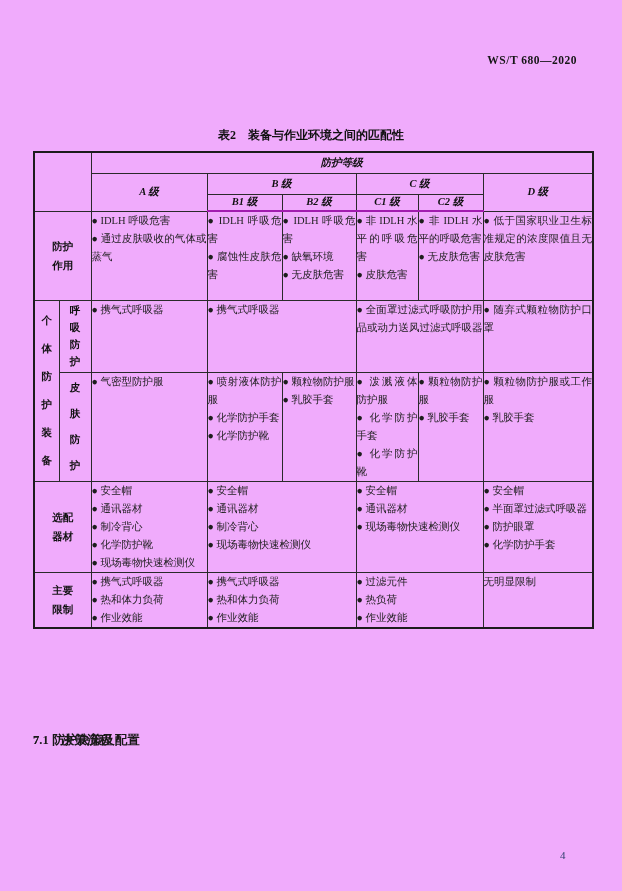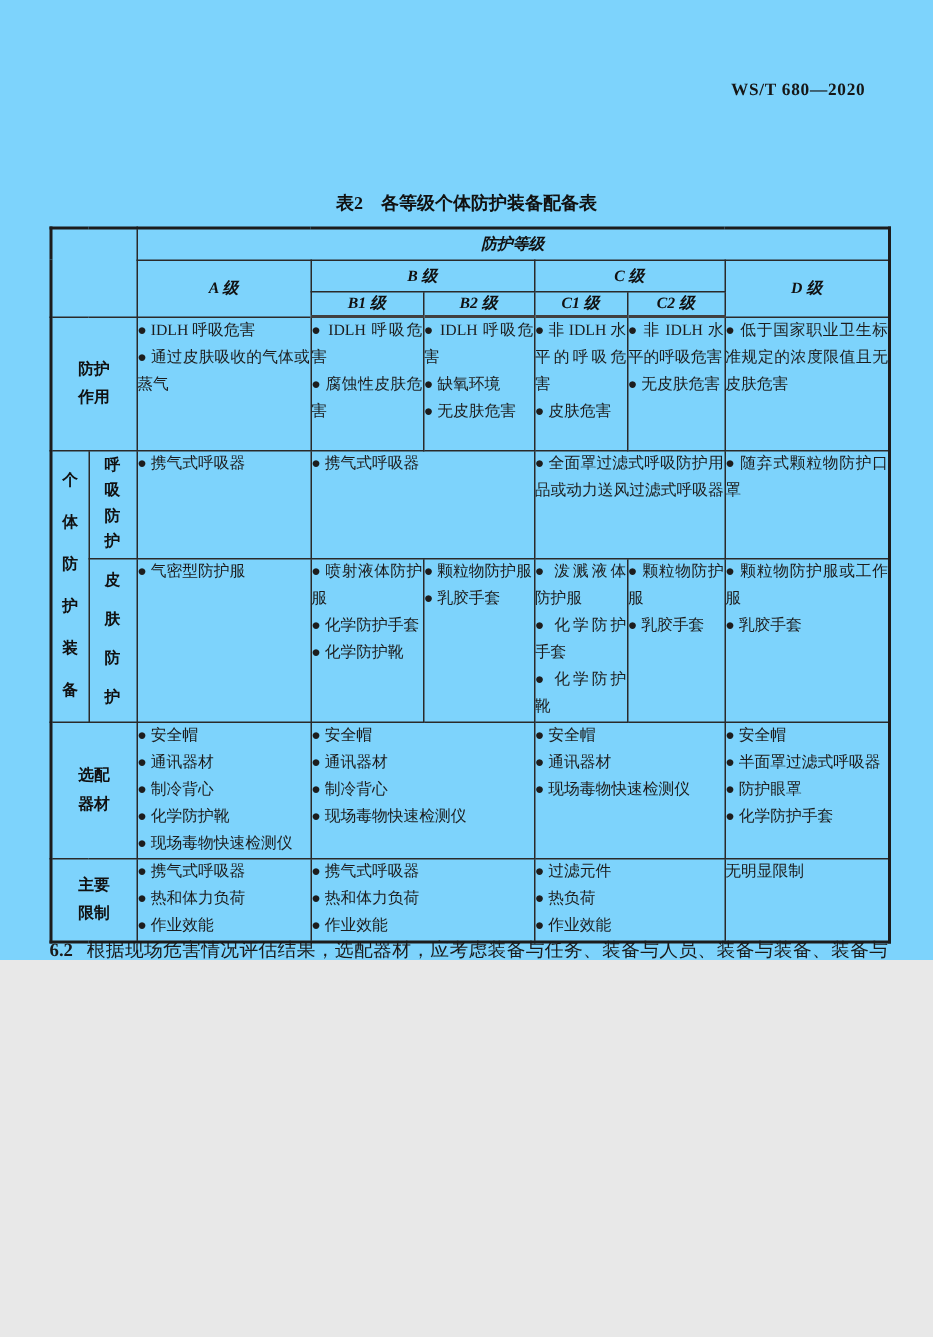--- a/index.html
+++ b/index.html
@@ -1,39 +1,39 @@
 <!DOCTYPE html>
 <html><head>
 <meta charset="utf-8">
 <style>
   html,body { margin:0; padding:0; background:#e8e8e8; }
   .page {
-    position:relative; width:622px; height:640px; margin:0 auto;
-    background:#7dd3fc; overflow:hidden;
+    position:relative; width:622px; height:891px; margin:0 auto;
+    background:#f0abfc; overflow:hidden;
     font-family:"Liberation Serif", serif; color:#1a1a1a;
   }
   .doc-number {
     position:absolute; top:54px; right:45px;
     font-size:11.5px; letter-spacing:0.5px; font-weight:bold; color:#161616;
   }
   .table-title {
     position:absolute; top:127px; left:0; width:100%;
     text-align:center; font-weight:bold; font-size:12px; color:#111;
   }
   table.ppe {
     position:absolute; left:33px; top:151px; width:559px;
     border-collapse:collapse; table-layout:fixed;
     border:2px solid #1c1c1c;
   }
   table.ppe td { border:1px solid #2a2a2a; padding:0; overflow:hidden; }
   td.th {
     text-align:center; vertical-align:middle;
     font-weight:bold; font-size:10.5px; color:#111;font-style:italic;
   }
-  tr.subhead td { border-bottom:2px solid #404040; }
+  tr.subhead td { border-bottom:2px solid #a21caf; }
   td.corner { border-bottom:2px solid #1c1c1c; }
   td.cell {
     vertical-align:top; text-align:justify;
     font-size:10.5px; line-height:18px;
     padding:3px 4px 0 5px; color:#1d1d1d;
   }
   td.cell .itm { margin:0; }
   td.rl { text-align:center; vertical-align:middle; font-weight:bold; color:#111; }
   .lbl2 {
     display:inline-block; width:2.1em; word-break:break-all;
@@ -70,21 +70,21 @@
     font-size:11px; color:#31406f;
   }
 </style>
 </head>
 <body>
 
 <div class="page">
 
   <div class="doc-number">WS/T 680—2020</div>
 
-  <div class="table-title">表2　各等级个体防护装备配备表</div>
+  <div class="table-title">表2　装备与作业环境之间的匹配性</div>
 
   <table class="ppe">
     <colgroup>
       <col style="width:25px">
         <col style="width:32px">
         <col style="width:116px">
       <col style="width:75px">
         <col style="width:74px">
         <col style="width:62px">
       <col style="width:65px">
@@ -228,21 +228,20 @@
             <div class="itm">● 作业效能</div>
           </td>
         <td class="cell">
             <div class="itm">无明显限制</div>
           </td>
       </tr>
     </tbody>
   </table>
 
   <div class="body-text">
-    <p><span class="pnum">6.2</span><span>根据现场危害情况评估结果，选配器材，应考虑装备与任务、装备与人员、装备与装备、装备与作业环境之间的匹配性。</span></p>
   </div>
 
   <div class="h7"><span class="hnum">7</span><span>防护决策及配置</span></div>
 
   <div class="h71"><span class="hnum">7.1</span><span>决策流程</span></div>
 
 
   <div class="page-num">4</div>
 
 </div>

